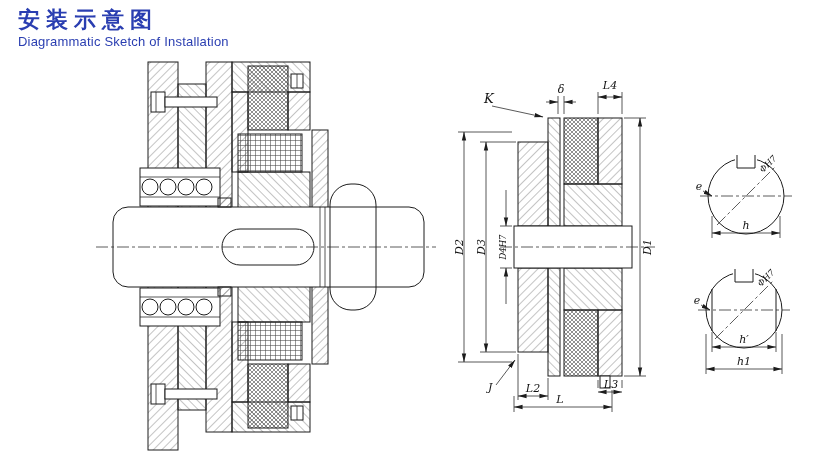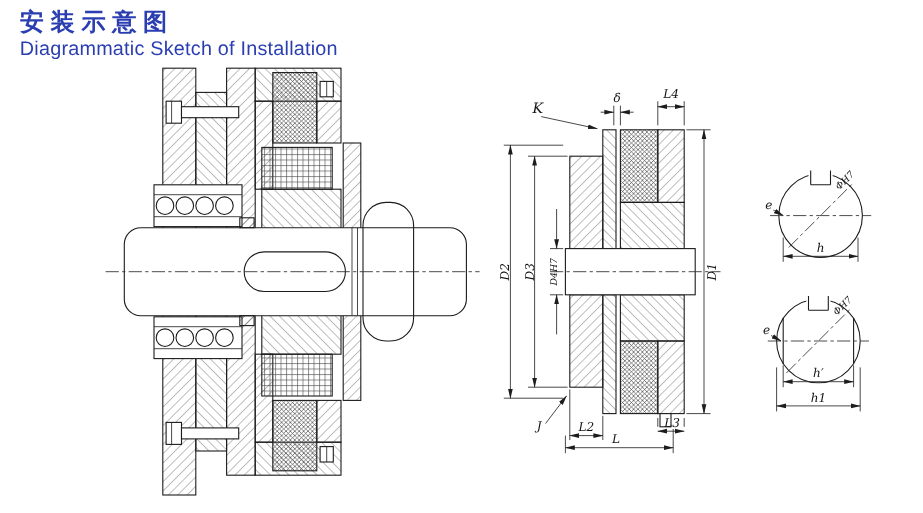--- a/index.html
+++ b/index.html
@@ -1,20 +1,20 @@
 <!DOCTYPE html>
 <html><head>
 <meta charset="utf-8">
 <style>
   html,body{margin:0;padding:0;background:#fff;}
   .page{position:relative;width:839px;height:466px;background:#ffffff;overflow:hidden;
         font-family:"Liberation Sans",sans-serif;}
   .header{position:absolute;top:8px;left:18px;color:#2a3eb1;z-index:2;}
   .title{font-size:22px;font-weight:bold;letter-spacing:6px;line-height:1.1;}
-  .subtitle{font-size:18px;margin-top:2px;letter-spacing:0.2px;}
+  .subtitle{font-size:13px;margin-top:2px;letter-spacing:0.2px;}
   svg{position:absolute;top:0;left:0;}
   svg text{font-family:"DejaVu Serif",serif;font-style:italic;fill:#131313;stroke:none;}
   .dim{font-size:11px;}
   .dims{font-size:8.5px;}
   .dimL{font-size:13px;}
   .ol{stroke:#1c1c1c;stroke-width:1;}
   .thin{stroke:#222;stroke-width:0.75;}
   .cl{stroke:#333;stroke-width:0.8;stroke-dasharray:12 3 3 3;}
 </style>
 </head>

